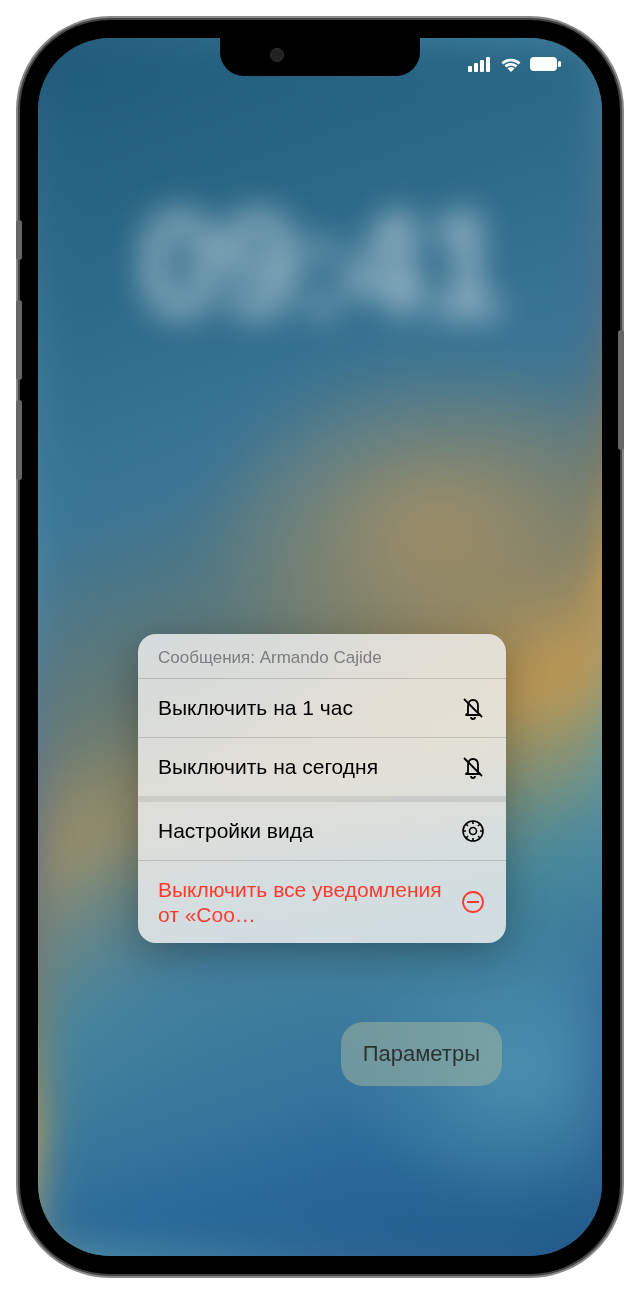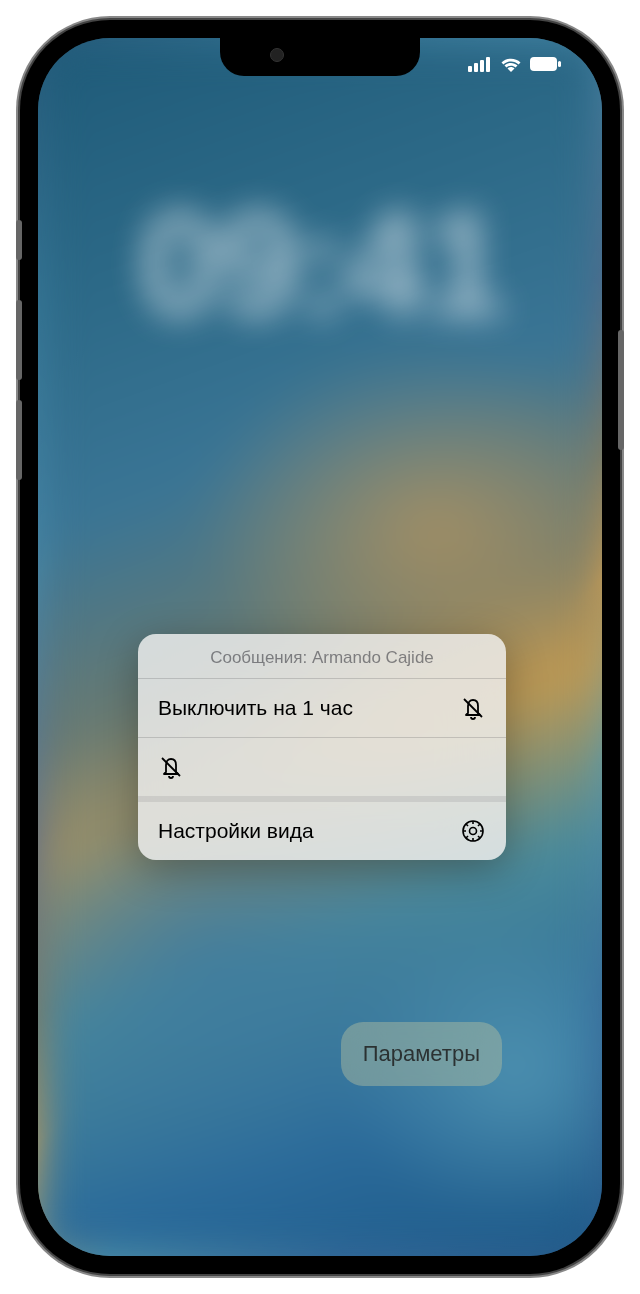--- a/index.html
+++ b/index.html
@@ -30,21 +30,20 @@
     .sb-left2 { left: -4px; top: 280px; width: 6px; height: 80px; }
     .sb-left3 { left: -4px; top: 380px; width: 6px; height: 80px; }
     .sb-right { right: -4px; top: 310px; width: 6px; height: 120px; }
     .screen {
       width: 100%;
       height: 100%;
       border-radius: 72px;
       overflow: hidden;
       position: relative;
       background: linear-gradient(135deg, #2a5a7a 0%, #3a7a9a 15%, #4a8aaa 30%, #5a6a8a 45%, #8a7a5a 55%, #d4a050 62%, #5a9aaa 72%, #3a6a9a 85%, #2a5a8a 100%);
-      text-align: center;
     }
     .wallpaper-blur {
       position: absolute;
       inset: 0;
       background: 
         radial-gradient(ellipse 400px 300px at 70% 40%, rgba(220,160,80,0.55) 0%, transparent 60%),
         radial-gradient(ellipse 500px 400px at 30% 75%, rgba(60,120,160,0.7) 0%, transparent 65%),
         radial-gradient(ellipse 300px 250px at 85% 85%, rgba(100,170,190,0.6) 0%, transparent 60%),
         linear-gradient(160deg, #1e5a78 0%, #2d6a88 20%, #3a7595 35%, #6a7a70 50%, #c09850 58%, #4a8a9a 70%, #2a6a9a 85%, #1e5a88 100%);
       filter: blur(22px);
@@ -169,20 +168,21 @@
       <div class="menu-item">
         <span>Выключить на 1 час</span>
         <svg width="26" height="26" viewBox="0 0 26 26" fill="none" stroke="#000" stroke-width="1.8">
           <path d="M8 18 L8 11 C8 7 10 5 13 5 C16 5 18 7 18 11 L18 18 L20 20 L6 20 Z" stroke-linejoin="round"></path>
           <path d="M11 22 C11 23 12 24 13 24 C14 24 15 23 15 22"></path>
           <line x1="4" y1="4" x2="22" y2="22"></line>
         </svg>
       </div>
 
       <div class="menu-item">
+        <span>Выключить на сегодня</span>
         <svg width="26" height="26" viewBox="0 0 26 26" fill="none" stroke="#000" stroke-width="1.8">
           <path d="M8 18 L8 11 C8 7 10 5 13 5 C16 5 18 7 18 11 L18 18 L20 20 L6 20 Z" stroke-linejoin="round"></path>
           <path d="M11 22 C11 23 12 24 13 24 C14 24 15 23 15 22"></path>
           <line x1="4" y1="4" x2="22" y2="22"></line>
         </svg>
       </div>
 
       <div class="menu-item thick-border">
         <span>Настройки вида</span>
         <svg width="26" height="26" viewBox="0 0 26 26" fill="none" stroke="#000" stroke-width="1.6">
@@ -192,19 +192,26 @@
           <line x1="13" y1="20" x2="13" y2="23"></line>
           <line x1="3" y1="13" x2="6" y2="13"></line>
           <line x1="20" y1="13" x2="23" y2="13"></line>
           <line x1="6" y1="6" x2="8" y2="8"></line>
           <line x1="18" y1="18" x2="20" y2="20"></line>
           <line x1="6" y1="20" x2="8" y2="18"></line>
           <line x1="18" y1="8" x2="20" y2="6"></line>
         </svg>
       </div>
 
+      <div class="menu-item destructive">
+        <span class="label-wrap">Выключить все уведомления от «Соо…</span>
+        <svg width="26" height="26" viewBox="0 0 26 26" fill="none" stroke="#ff3b30" stroke-width="1.8">
+          <circle cx="13" cy="13" r="10"></circle>
+          <line x1="7" y1="13" x2="19" y2="13"></line>
+        </svg>
+      </div>
     </div>
 
     <div class="options-pill">
       <span>Параметры</span>
     </div>
   </div>
 </div>
 
 </body></html>

